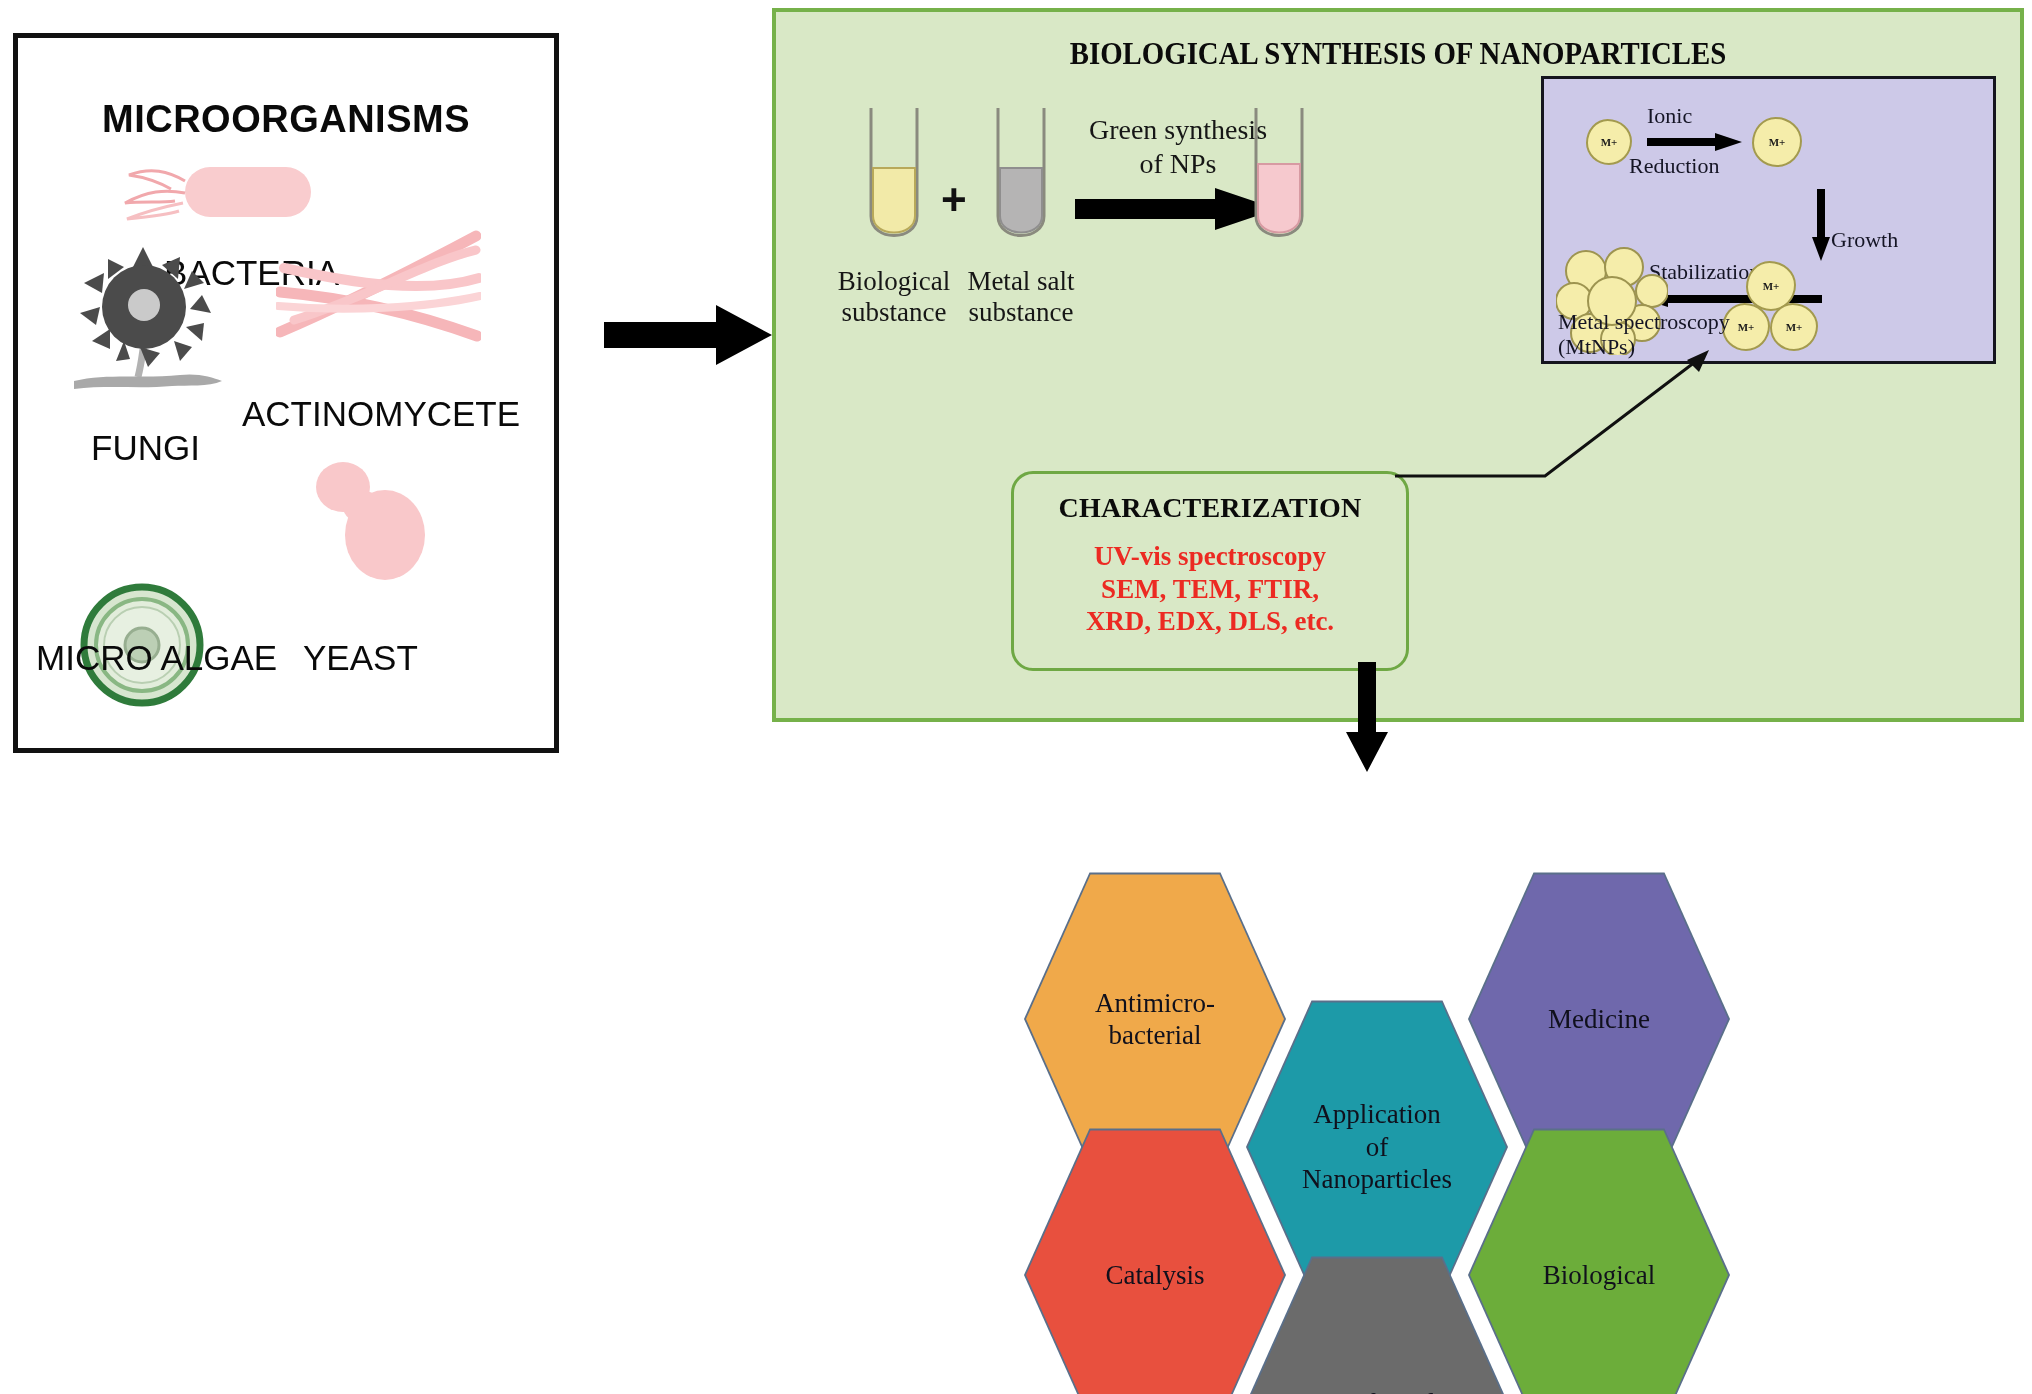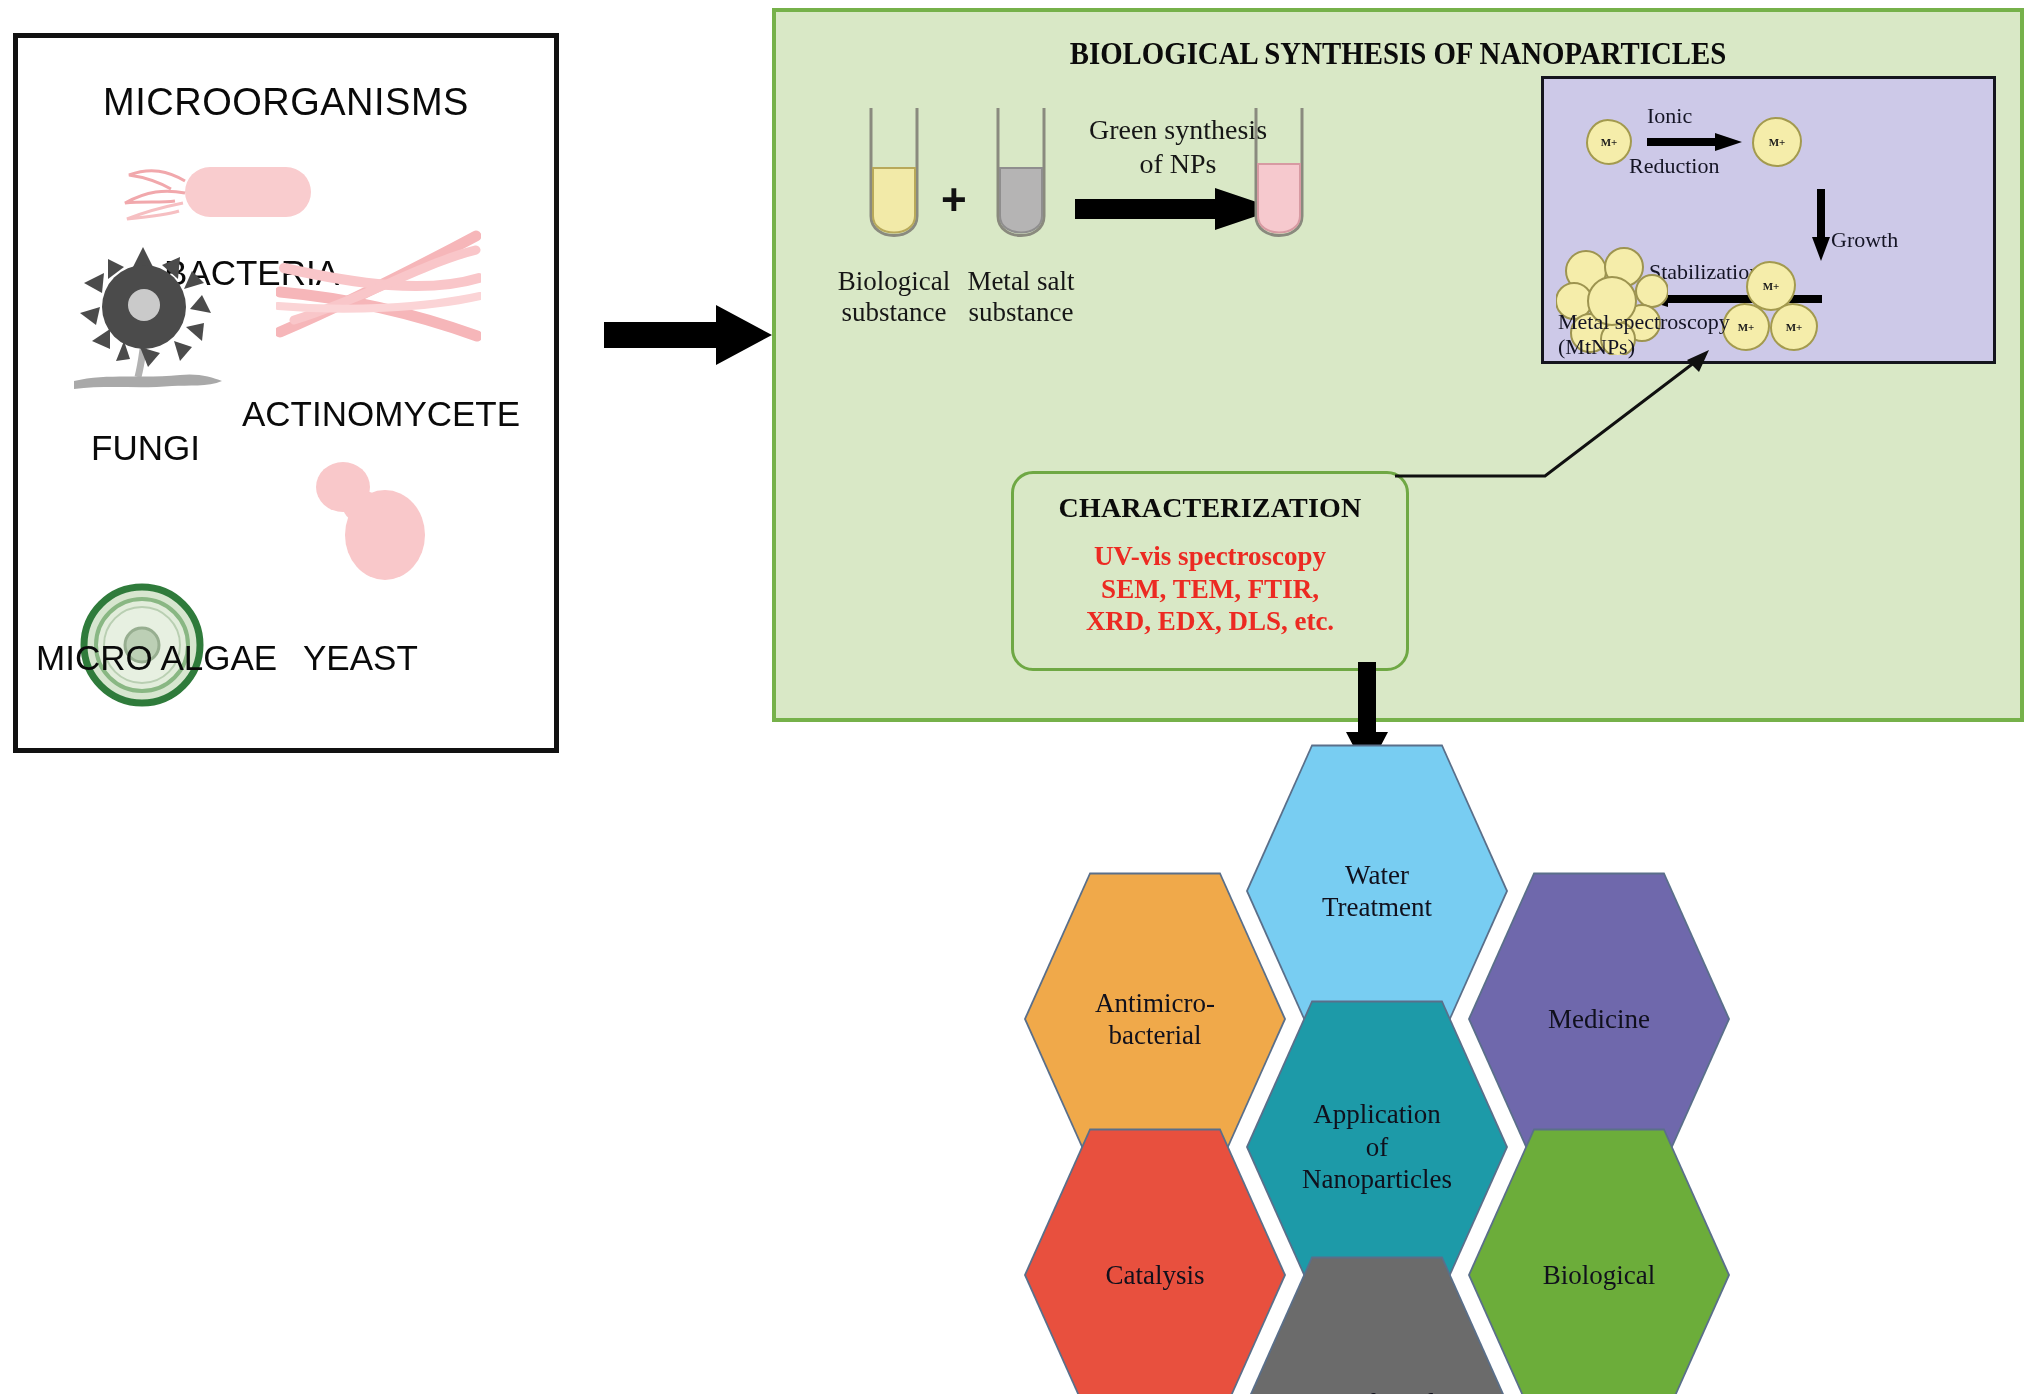--- a/index.html
+++ b/index.html
@@ -8,21 +8,21 @@
 
   
   #micro-box{
     position:absolute;left:13px;top:33px;width:546px;height:720px;
     background:#ffffff;border:5px solid #111111;box-sizing:border-box;
   }
   .mo-label{
     position:absolute;font-family:"Liberation Sans",sans-serif;
     color:#0a0a0a;white-space:nowrap;
   }
-  #lbl-microorganisms{left:50%;transform:translateX(-50%);top:43px;font-size:38px;letter-spacing:.5px;}
+  #lbl-microorganisms{left:50%;transform:translateX(-50%);top:60px;font-size:38px;letter-spacing:.5px;font-weight:bold;}
   #lbl-bacteria{left:146px;top:215px;font-size:35px;}
   #lbl-actinomycete{left:224px;top:356px;font-size:35px;}
   #lbl-fungi{left:73px;top:390px;font-size:35px;}
   #lbl-microalgae{left:18px;top:600px;font-size:35px;}
   #lbl-yeast{left:285px;top:600px;font-size:35px;}
 
   
   #ico-bacteria{position:absolute;left:95px;top:123px;width:200px;height:62px;}
   
   #ico-actino{position:absolute;left:258px;top:190px;width:205px;height:135px;}
@@ -313,28 +313,20 @@
   <path d="M0 136 L150 136 L300 22" fill="none" stroke="#101010" stroke-width="3"></path>
   <polygon points="314,10 292,20 304,32" fill="#101010"></polygon>
 </svg>
 
 <svg id="arrow-down-hex" viewBox="0 0 42 110">
   <polygon points="12,0 30,0 30,70 42,70 21,110 0,70 12,70" fill="#000000"></polygon>
 </svg>
 
 <div id="hex-cluster">
 
-  <div class="hexwrap" id="hw-water">
-    <div class="hex" style="background:#78cdf2">
-      <div class="hex-inner">
-        <span>Water</span><br>
-        <span>Treatment</span>
-      </div>
-    </div>
-  </div>
 
   <div class="hexwrap" id="hw-anti">
     <div class="hex" style="background:#f0a94a">
       <div class="hex-inner">
         <span>Antimicro-</span><br>
         <span>bacterial</span>
       </div>
     </div>
   </div>
 

